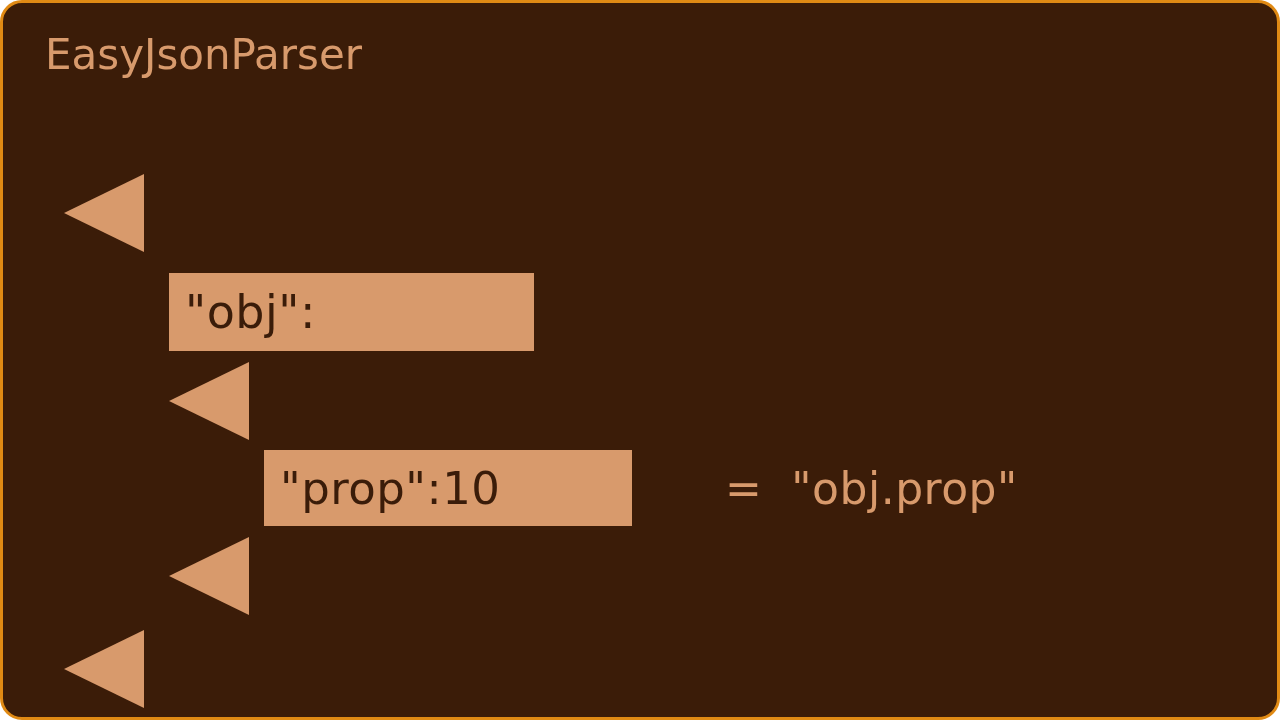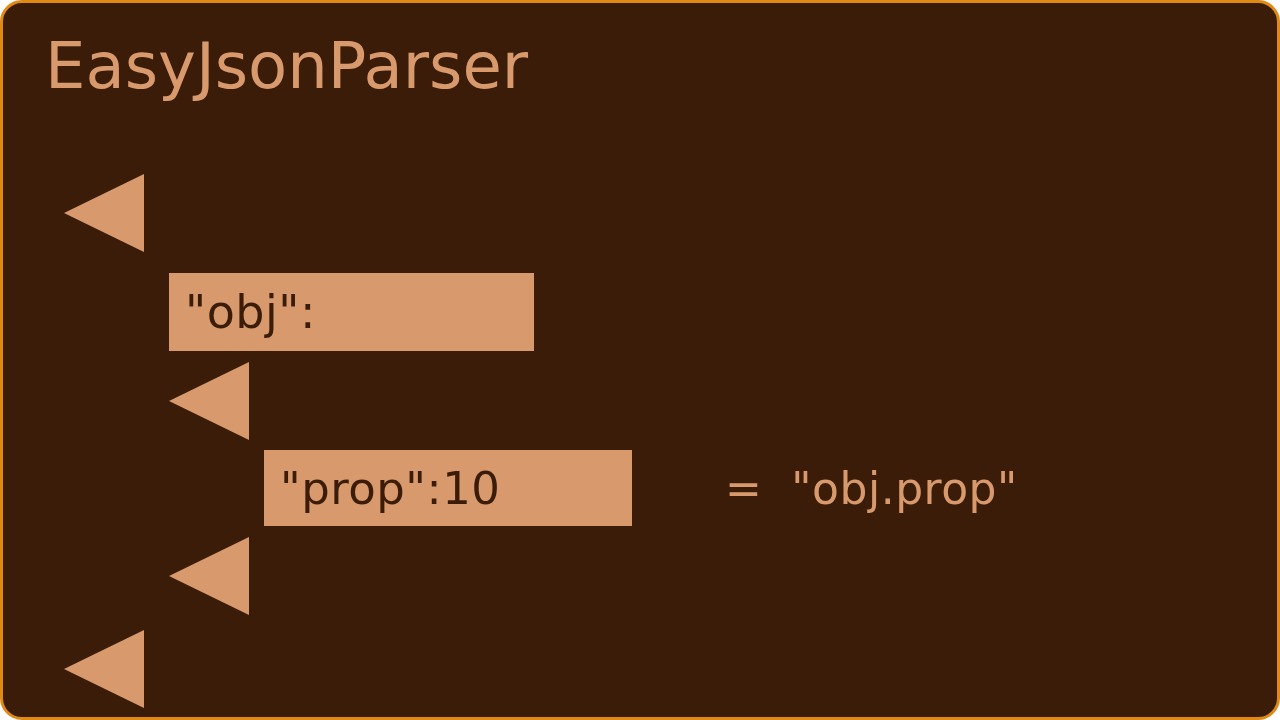--- a/index.html
+++ b/index.html
@@ -27,21 +27,21 @@
     border: 3px solid #e08a14;
     border-radius: 22px;
     overflow: hidden;
   }
 
   
   #page-title {
     position: absolute;
     left: 42px;
     top: 30px;
-    font-size: 64px;
+    font-size: 42px;
     line-height: 1.05;
     color: #d89a6c;
     letter-spacing: 0px;
     white-space: nowrap;
     font-weight: normal;
     margin: 0;
   }
 
   
   #tree-area {

